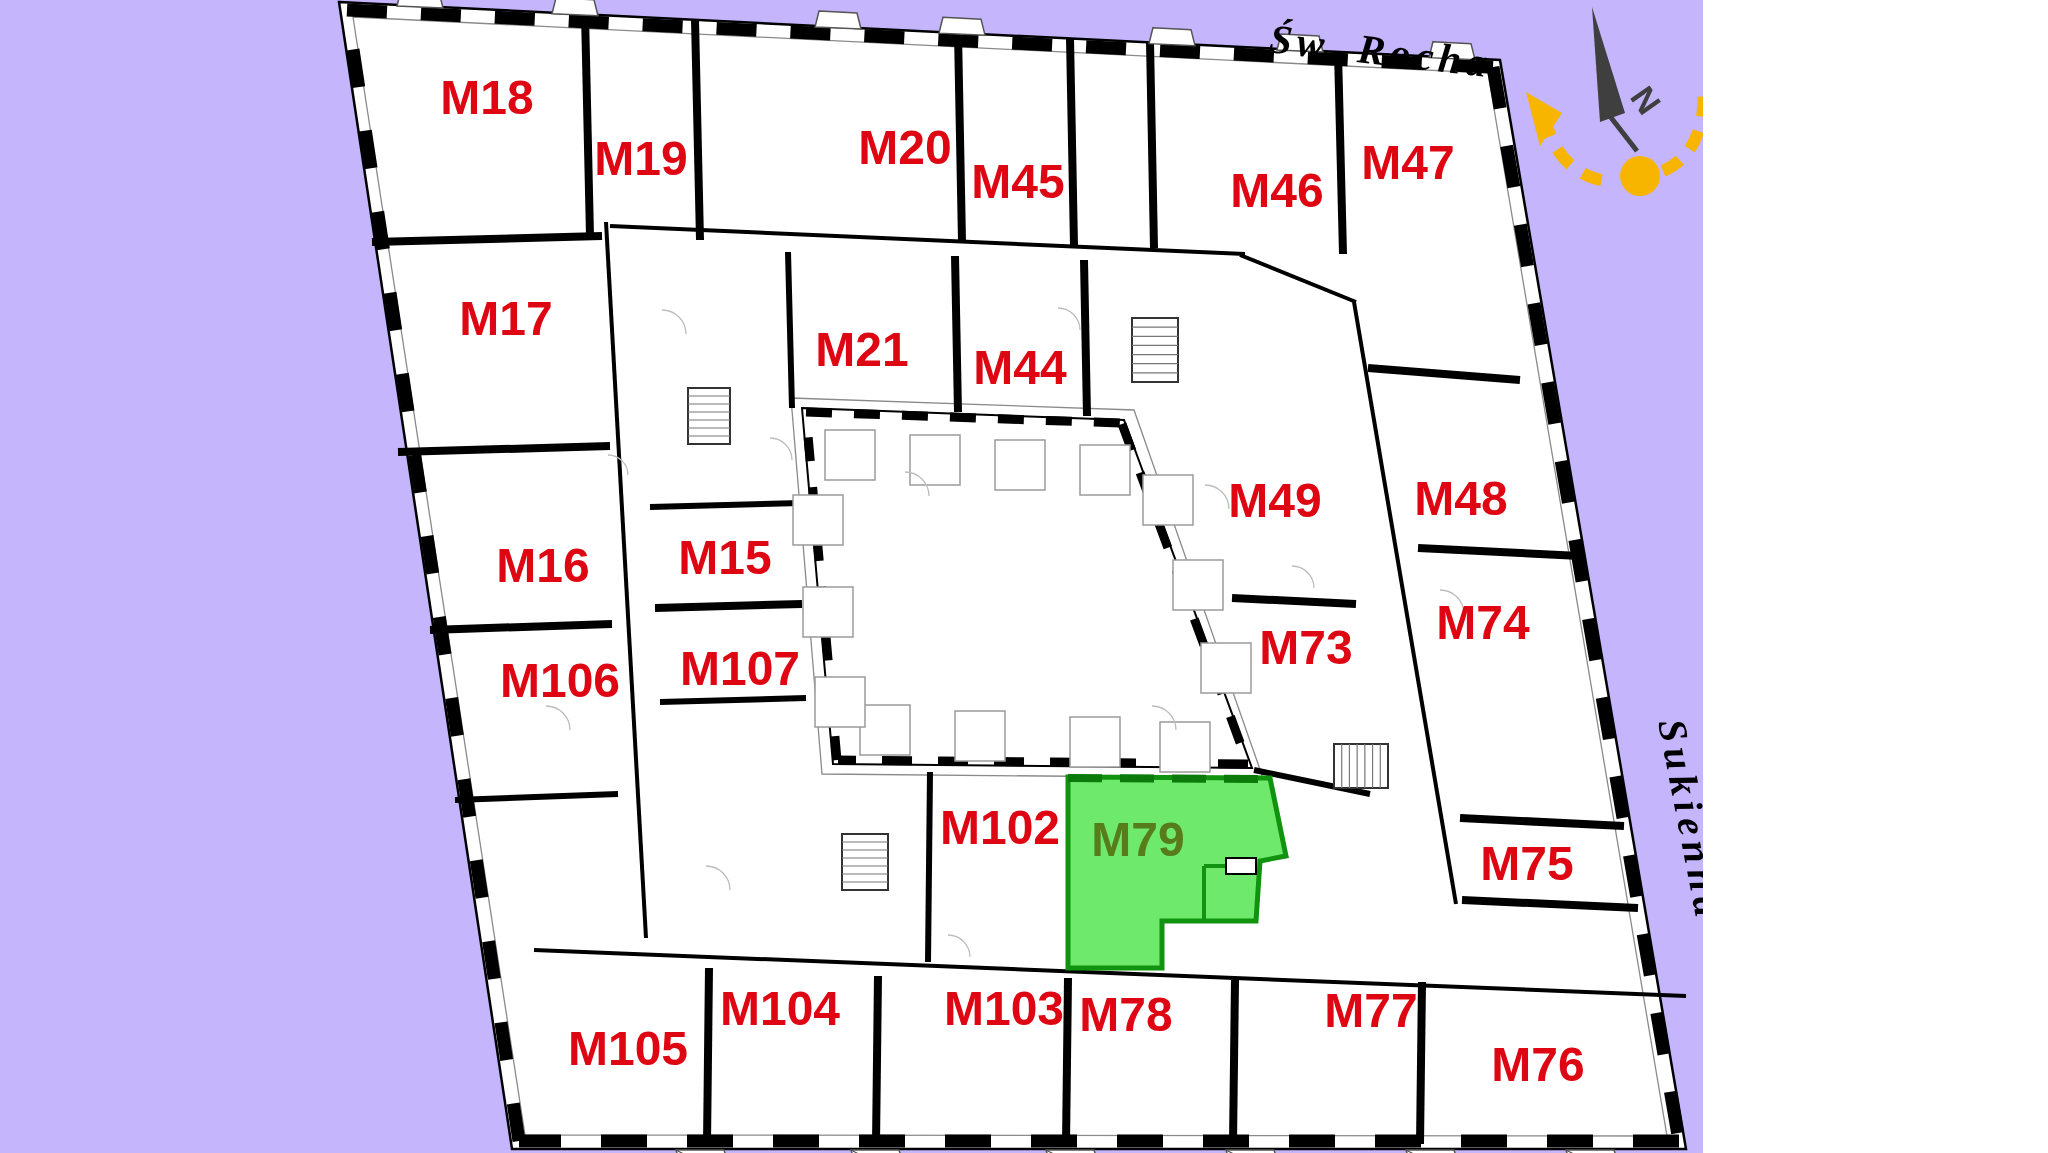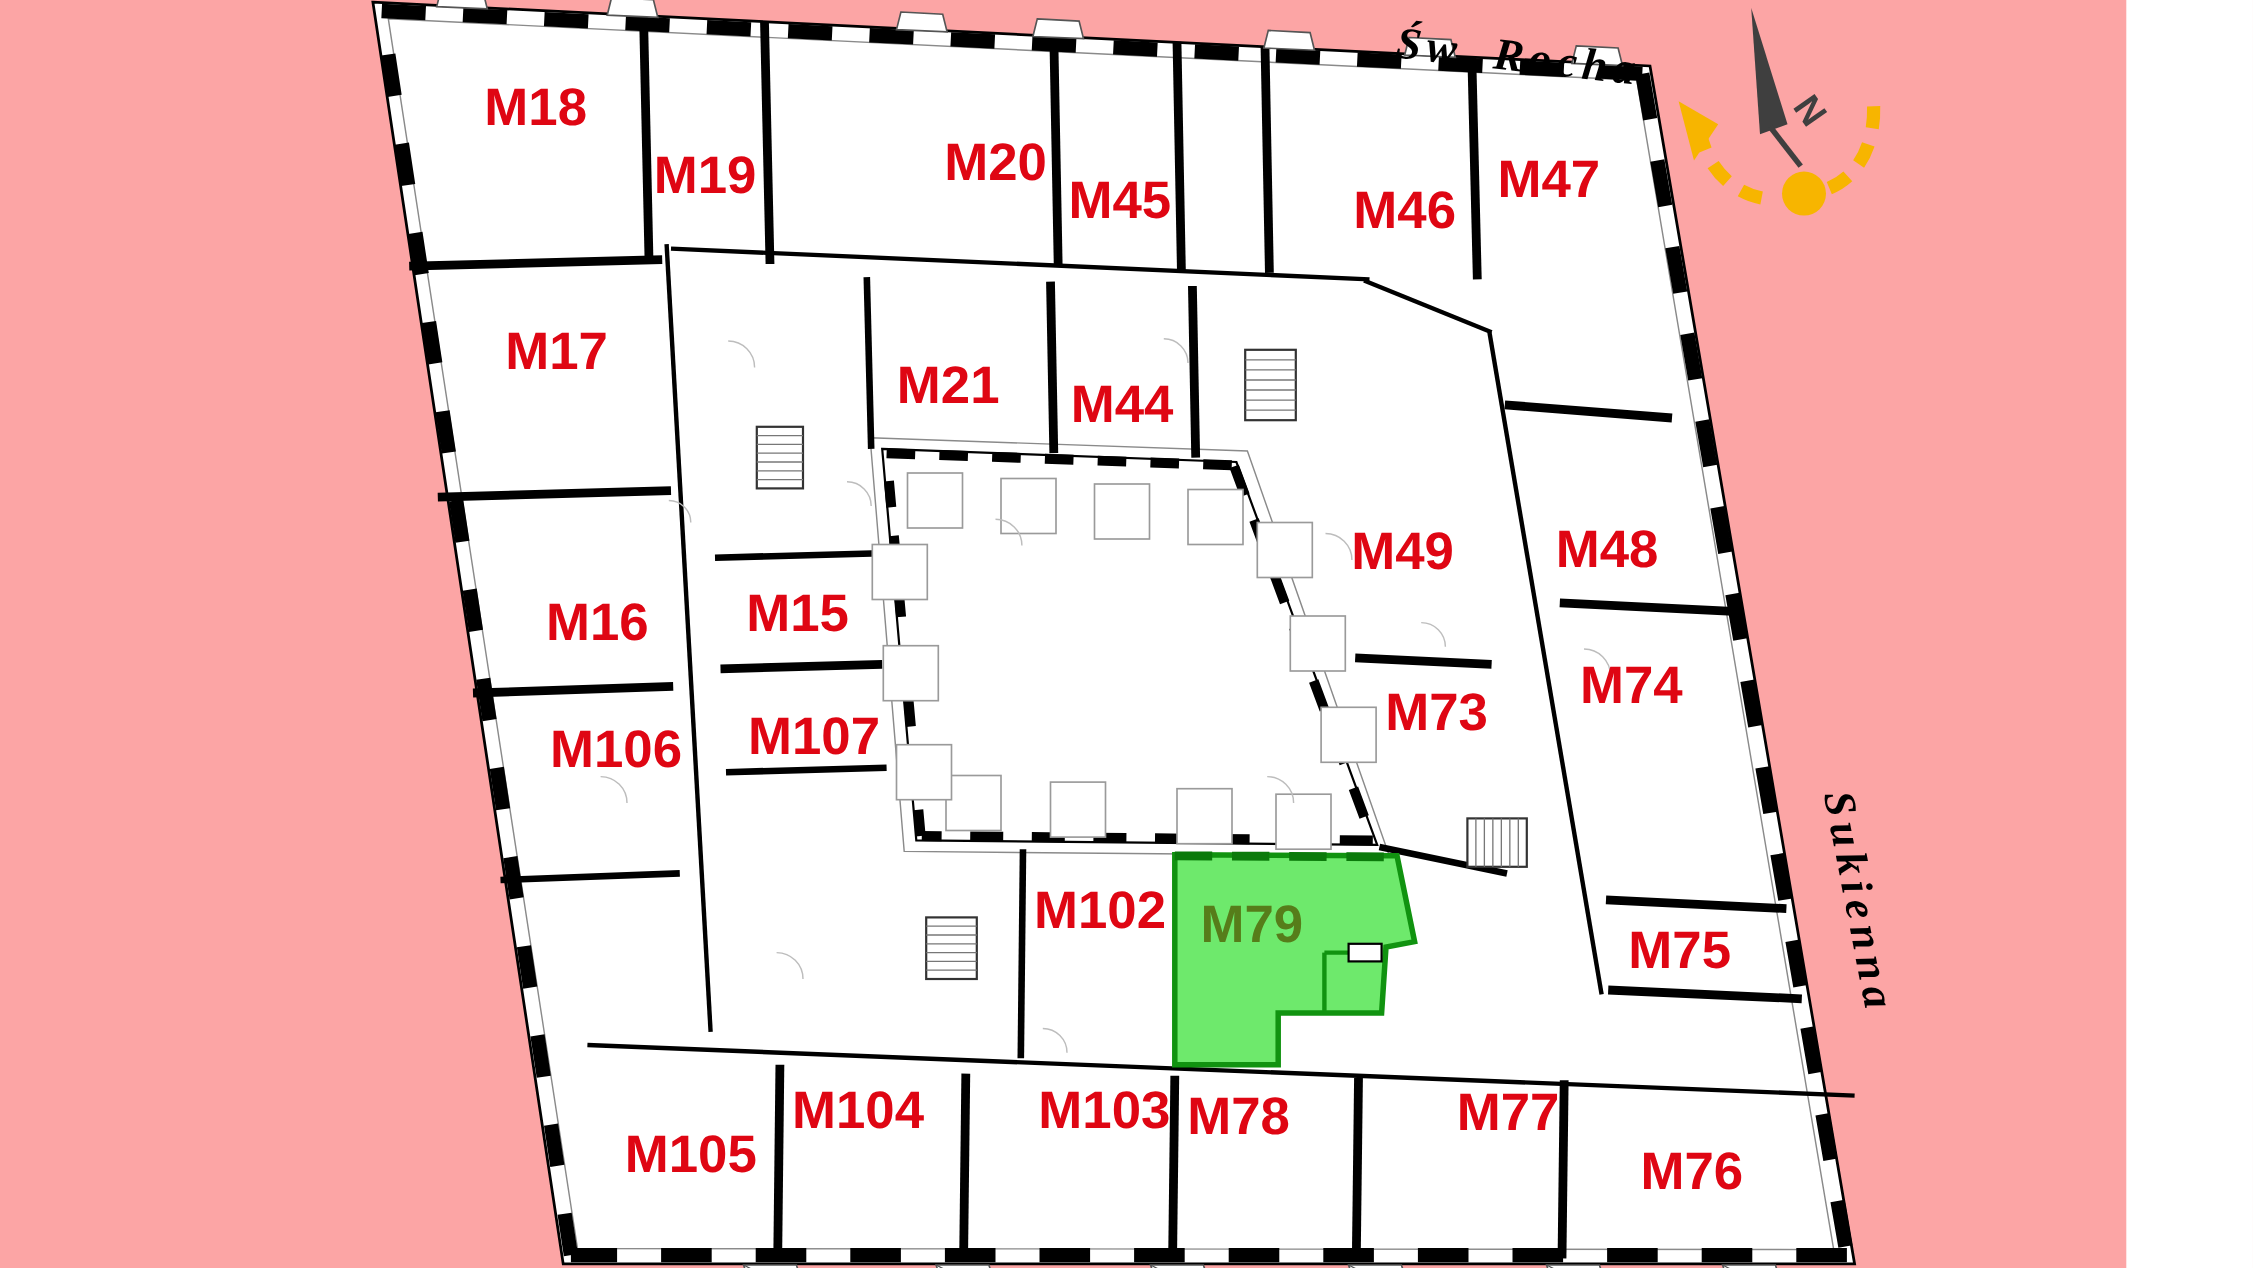--- a/index.html
+++ b/index.html
@@ -1,16 +1,16 @@
 <!DOCTYPE html>
 <html><head>
 <meta charset="utf-8">
 <style>
   html,body{margin:0;padding:0;background:#ffffff;}
-  .stage{position:relative;width:1933px;height:1153px;background:#fca5a5;overflow:hidden;
+  .stage{position:relative;width:1703px;height:1153px;background:#c4b5fd;overflow:hidden;
          font-family:"Liberation Sans",sans-serif;}
   svg{position:absolute;inset:0;}
   .apt-label{font-family:"Liberation Sans",sans-serif;font-weight:bold;font-size:48px;
              text-anchor:middle;cursor:pointer;}
   .street{font-family:"Liberation Serif",serif;font-weight:bold;font-style:italic;}
   .face{stroke:#8a8a8a;stroke-width:1.3;fill:none;}
   .balc{stroke:#9a9a9a;stroke-width:1.5;fill:#ffffff;}
   .dorm{stroke:#555;stroke-width:1.5;fill:#ffffff;}
   .arc{stroke:#bdbdbd;stroke-width:1.3;fill:none;}
   .stair{stroke:#777;stroke-width:1.2;fill:none;}

